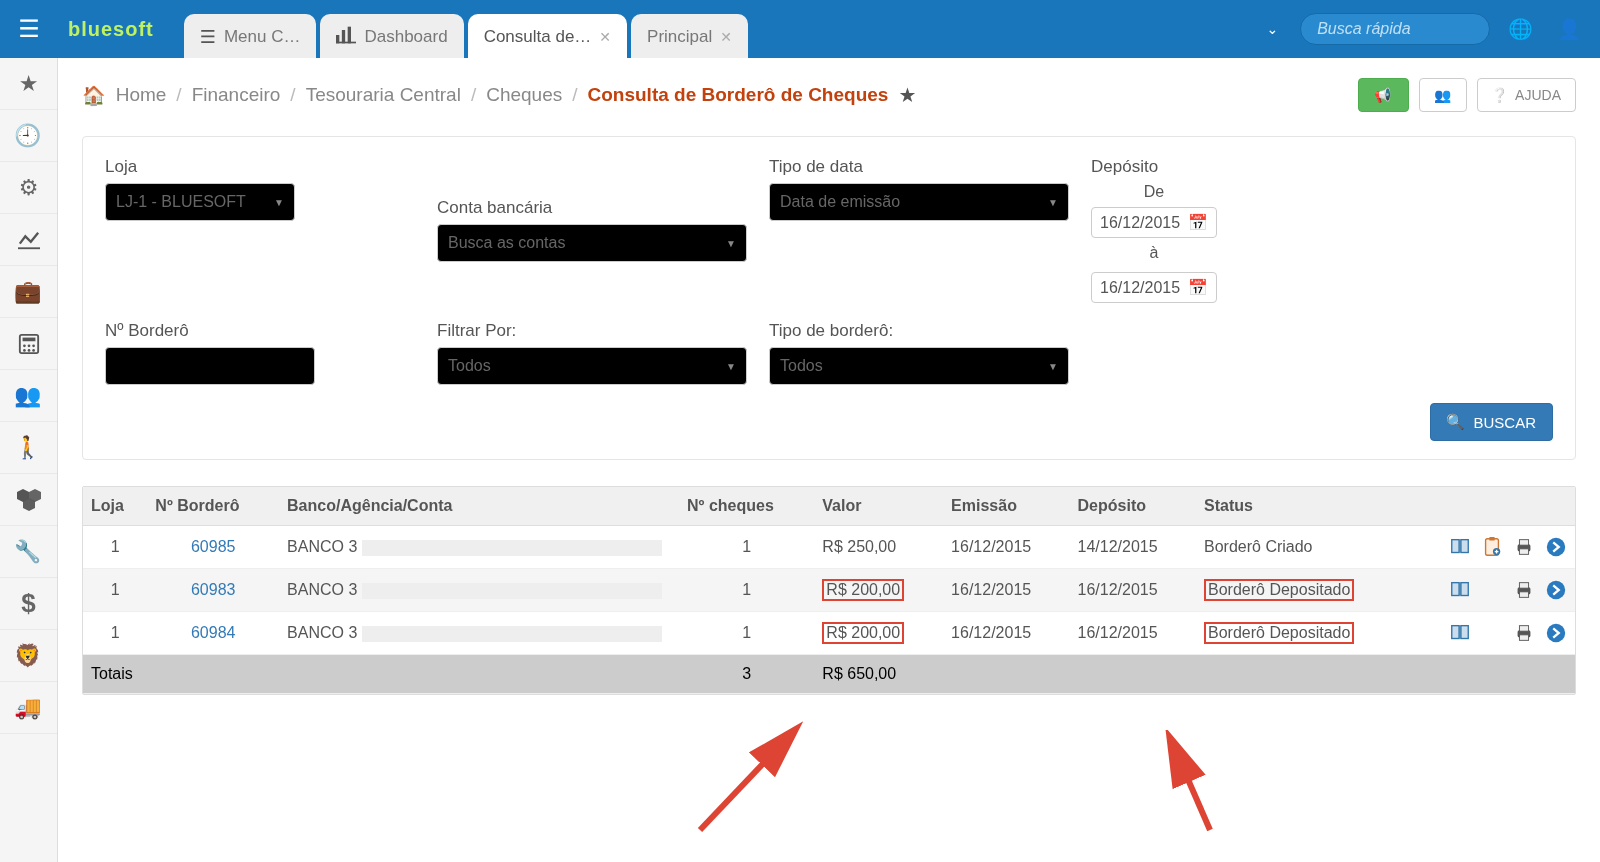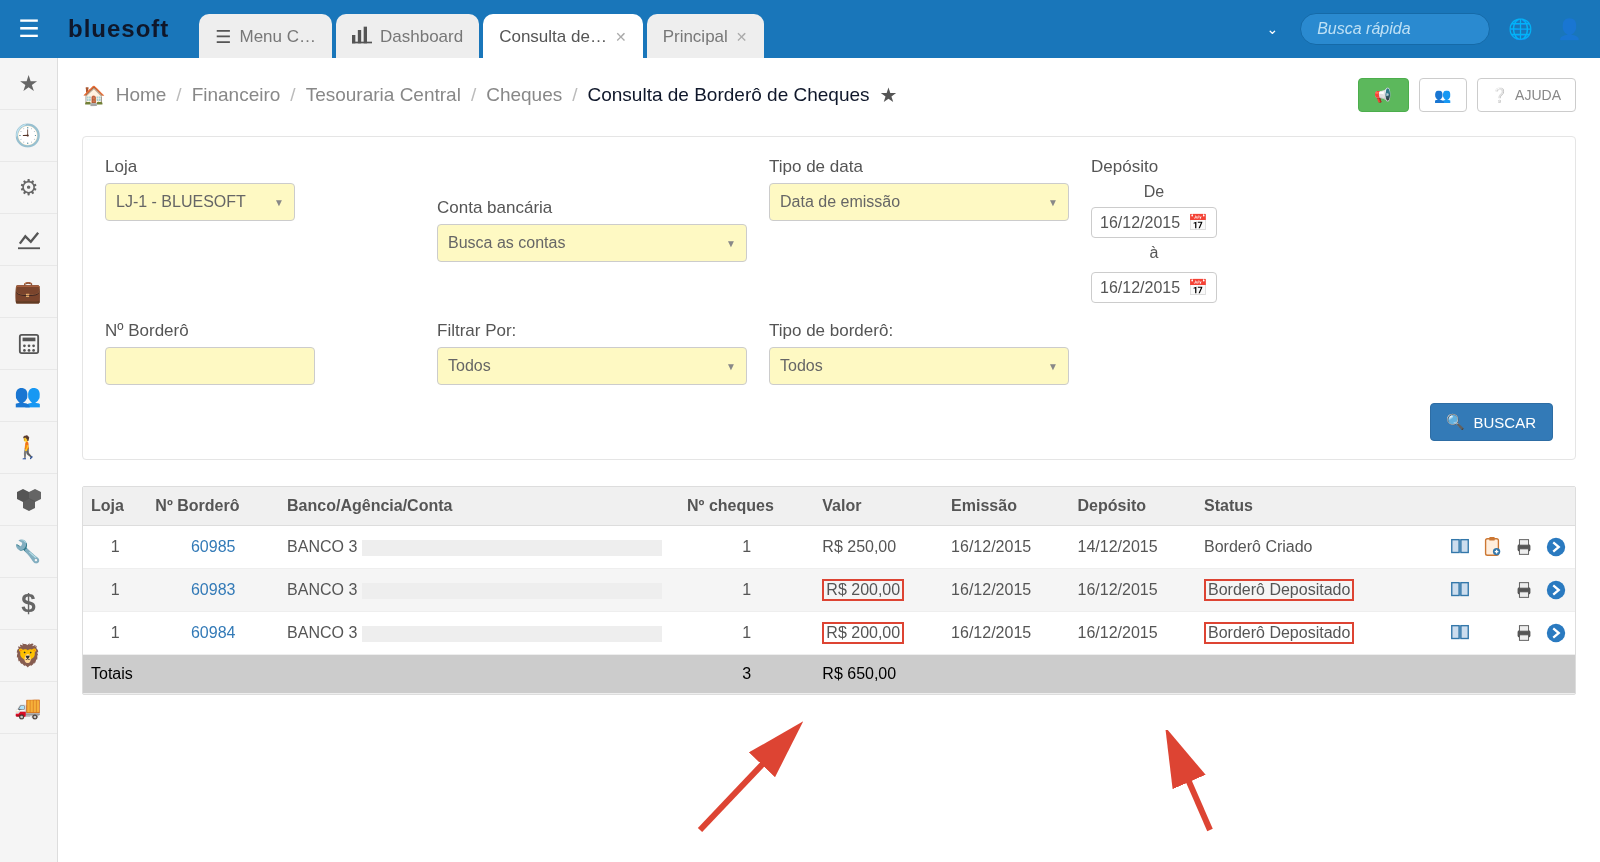--- a/index.html
+++ b/index.html
@@ -1,51 +1,51 @@
 <!DOCTYPE html>
 <html><head>
 <meta charset="utf-8">
 <style>
 * { box-sizing: border-box; margin: 0; padding: 0; }
 body { font-family: "Helvetica Neue", Arial, sans-serif; font-size: 14px; color: #555; background: #f5f5f5; }
 
 .topbar { background: #1976ba; height: 58px; display: flex; align-items: center; padding: 0 12px 0 0; position: relative; }
 .hamburger { width: 58px; height: 58px; display: flex; align-items: center; justify-content: center; color: #fff; font-size: 24px; cursor: pointer; }
-.logo { color: #0f172a; font-size: 24px; font-weight: bold; letter-spacing: 1px; margin: 0 30px 0 10px; font-family: Arial, sans-serif; }
+.logo { color: #bef264; font-size: 20px; font-weight: bold; letter-spacing: 1px; margin: 0 30px 0 10px; font-family: Arial, sans-serif; }
 .tabs-row { display: flex; align-items: flex-end; height: 58px; gap: 4px; }
 .tab { background: #eee; border-radius: 10px 10px 0 0; padding: 10px 16px 8px; display: flex; align-items: center; gap: 8px; color: #777; font-size: 17px; cursor: pointer; height: 44px; }
 .tab.active { background: #fff; color: #555; }
 .tab .tab-close { color: #aaa; font-size: 14px; }
 .tab-icon { font-size: 18px; color: #555; }
 .topbar-right { margin-left: auto; display: flex; align-items: center; gap: 12px; }
 .chev-down { color: #fff; font-size: 14px; padding: 6px 10px; cursor: pointer; }
 .search-box { background: #2a8ad0; border: 1px solid #156aa8; border-radius: 18px; padding: 6px 16px; font-size: 16px; color: #bde0f5; width: 190px; font-style: italic; }
 .search-box::placeholder { color: #bde0f5; font-style: italic; }
 .top-icon { color: #fff; font-size: 20px; padding: 6px; cursor: pointer; }
 
 .layout { display: flex; }
 .sidebar { width: 58px; background: #f5f5f5; border-right: 1px solid #ddd; display: flex; flex-direction: column; min-height: 804px; }
 .side-item { height: 52px; display: flex; align-items: center; justify-content: center; color: #666; font-size: 22px; border-bottom: 1px solid #e8e8e8; cursor: pointer; }
 
 .main { flex: 1; padding: 20px 24px; background: #fff; }
 .breadcrumb-row { display: flex; align-items: center; gap: 10px; margin-bottom: 24px; }
 .breadcrumb { display: flex; align-items: center; gap: 10px; font-size: 19px; color: #888; flex: 1; }
 .breadcrumb .sep { color: #bbb; }
-.breadcrumb .current { color: #0f172a; font-weight: 400; }
+.breadcrumb .current { color: #c2410c; font-weight: 700; }
 .breadcrumb .home-icon { color: #888; }
 .star-btn { color: #555; font-size: 20px; cursor: pointer; }
 .btn { border: 1px solid #ccc; border-radius: 4px; padding: 8px 14px; background: #fff; color: #555; font-size: 14px; cursor: pointer; display: inline-flex; align-items: center; gap: 6px; }
 .btn-green { background: #5cb85c; border-color: #4cae4c; color: #fff; padding: 8px 16px; }
 .btn-help { color: #888; font-size: 14px; }
 
 .panel { background: #fff; border: 1px solid #e5e5e5; border-radius: 4px; padding: 20px 22px 18px; }
 .filter-row { display: flex; gap: 22px; margin-bottom: 18px; flex-wrap: wrap; }
 .filter-group { display: flex; flex-direction: column; gap: 6px; }
 .filter-group label { font-size: 17px; color: #555; font-weight: 500; }
-.select, .input { border: 1px solid #ccc; border-radius: 4px; padding: 7px 10px; font-size: 16px; color: #666; background: #fef9c3; height: 38px; display: flex; align-items: center; justify-content: space-between; gap: 10px; }
+.select, .input { border: 1px solid #ccc; border-radius: 4px; padding: 7px 10px; font-size: 16px; color: #666; background: #000000; height: 38px; display: flex; align-items: center; justify-content: space-between; gap: 10px; }
 .select .caret { color: #888; font-size: 10px; }
 .period-row { display: flex; align-items: center; gap: 6px; font-size: 16px; flex-wrap: wrap; flex-direction: column; }
 .date-box { border: 1px solid #ccc; border-radius: 4px; padding: 5px 8px; display: flex; align-items: center; gap: 8px; font-size: 16px; }
 .cal-icon { color: #444; }
 .search-row { display: flex; justify-content: flex-end; margin-top: 10px; }
 .btn-primary { background: #337ab7; border: 1px solid #2e6da4; color: #fff; border-radius: 4px; padding: 9px 16px; font-size: 15px; cursor: pointer; display: inline-flex; gap: 8px; align-items: center; }
 
 .table-wrap { margin-top: 26px; border: 1px solid #ddd; border-radius: 2px; overflow: hidden; }
 table { width: 100%; border-collapse: collapse; font-size: 16px; }
 th { background: #f0f0f0; text-align: left; padding: 10px 8px; border-bottom: 1px solid #ddd; color: #555; font-weight: 600; }

